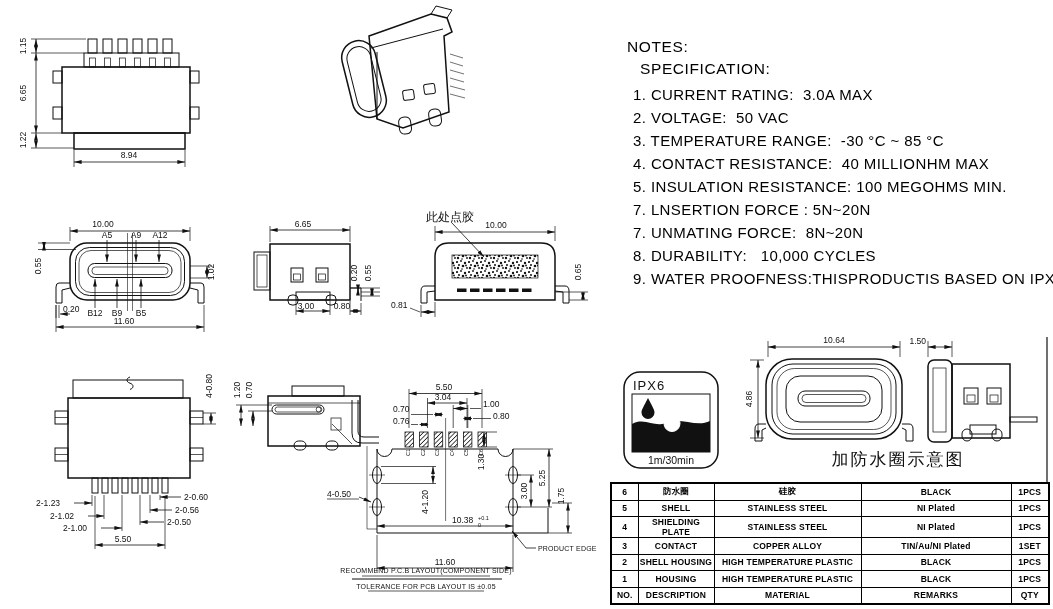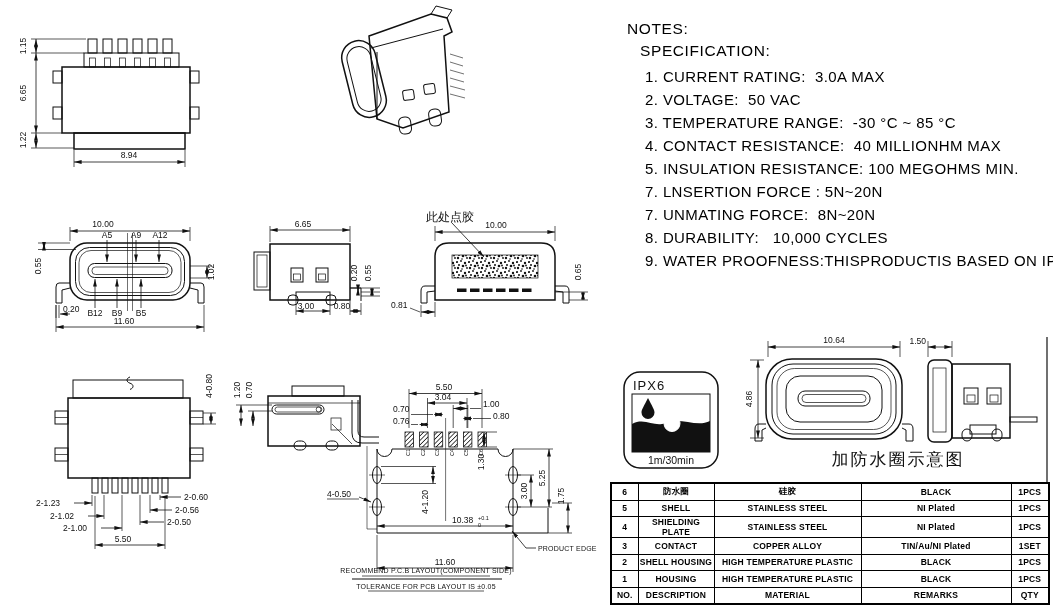--- a/index.html
+++ b/index.html
@@ -19,24 +19,24 @@
   text.dv{font:8.5px "Liberation Sans",sans-serif;fill:#111}
   text.c{font:5.5px "Liberation Sans",sans-serif;fill:#111}
   text.cap{font:7px "Liberation Sans",sans-serif;fill:#111;letter-spacing:.2px}
   text.cjk{font:12px "DejaVu Sans",sans-serif;fill:#111}
   text.cjkbig{font:17px "DejaVu Sans",sans-serif;fill:#111;letter-spacing:2px}
   text.ipx{font:13px "Liberation Sans",sans-serif;fill:#111;letter-spacing:1px}
   text.rate{font:10.5px "Liberation Sans",sans-serif;fill:#111}
   text.tol{font:5.5px "Liberation Sans",sans-serif;fill:#111}
 
   
-  .notes{position:absolute;left:627px;top:20px;width:424px}
+  .notes{position:absolute;left:627px;top:38px;width:424px}
   .n-title{font-size:15.5px;letter-spacing:.6px;margin:0 0 4px 0}
   .n-sub{font-size:15.5px;letter-spacing:.6px;margin:0 0 5px 13px}
-  .n-item{font-size:15px;letter-spacing:.4px;line-height:23px;margin-left:18px;white-space:pre}
+  .n-item{font-size:15px;letter-spacing:.4px;line-height:23px;margin-left:6px;white-space:pre}
 
   
   .bom{position:absolute;left:610px;top:482px;width:438px;border-collapse:collapse;
        table-layout:fixed;border:2px solid #000}
   .bom td{border:1px solid #000;height:15.5px;text-align:center;vertical-align:middle;
           font-size:8.5px;font-weight:bold;letter-spacing:.2px;padding:0;overflow:hidden;
           font-family:"Liberation Sans","DejaVu Sans",sans-serif}
 </style>
 </head>
 <body>

